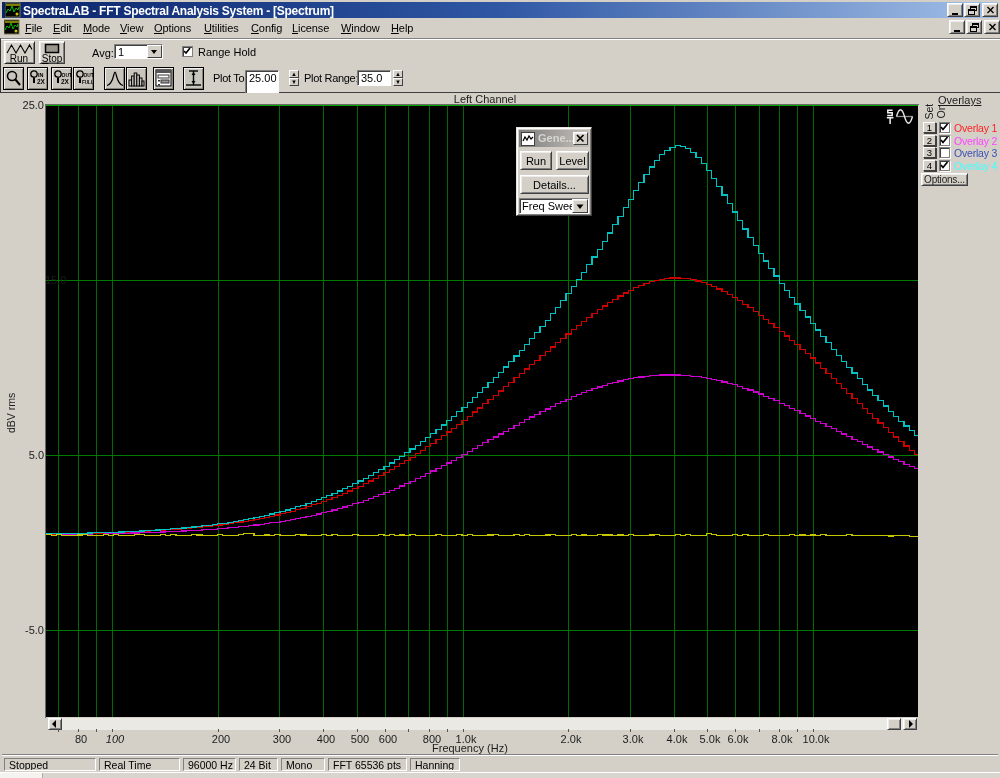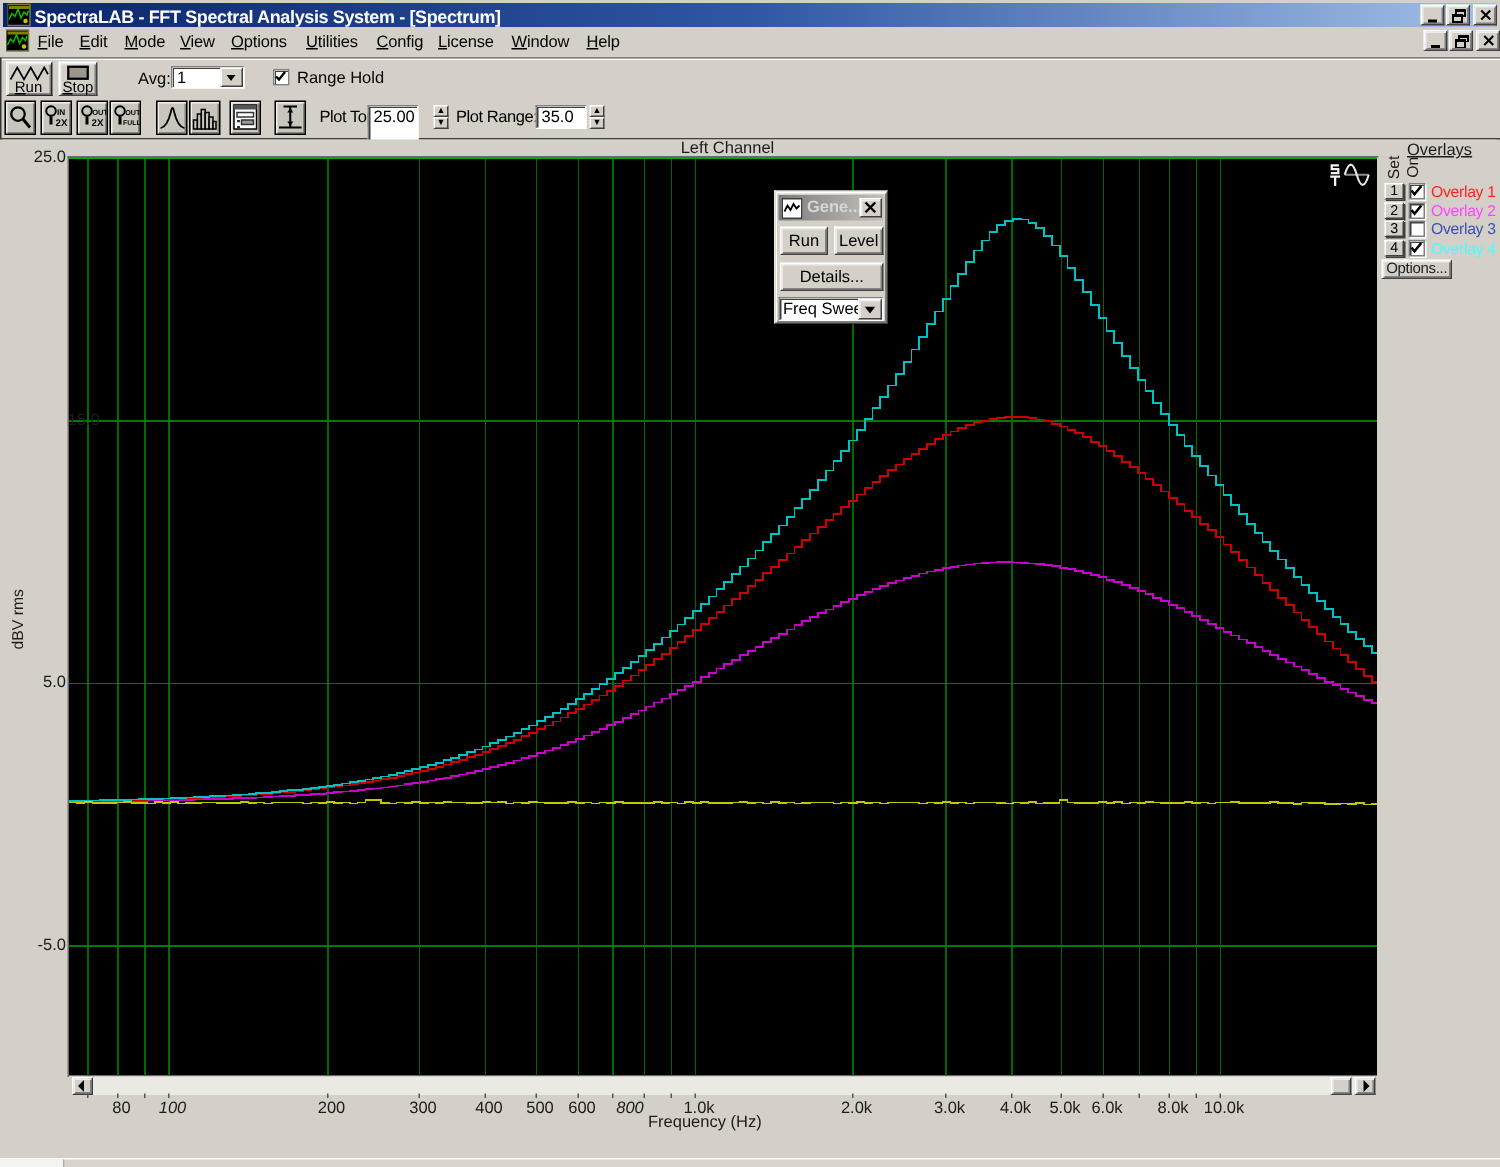--- a/index.html
+++ b/index.html
@@ -306,21 +306,21 @@
     <div style="position:absolute;left:779.0px;top:729px;width:1px;height:3px;background:#555"></div>
     <div style="position:absolute;left:797.0px;top:729px;width:1px;height:3px;background:#555"></div>
     <div style="position:absolute;left:813.0px;top:729px;width:1px;height:3px;background:#555"></div>
 <div class="xlab" style="left:61px;">80</div>
     <div class="xlab" style="left:95px;font-style:italic;">100</div>
     <div class="xlab" style="left:201px;">200</div>
     <div class="xlab" style="left:262px;">300</div>
     <div class="xlab" style="left:306px;">400</div>
     <div class="xlab" style="left:340px;">500</div>
     <div class="xlab" style="left:368px;">600</div>
-    <div class="xlab" style="left:400px;font-style:italic;">800</div>
+    <div class="xlab" style="left:412px;">800</div>
     <div class="xlab" style="left:446px;">1.0k</div>
     <div class="xlab" style="left:551px;">2.0k</div>
     <div class="xlab" style="left:613px;">3.0k</div>
     <div class="xlab" style="left:657px;text-align:center;">4.0k</div>
     <div class="xlab" style="left:690px;">5.0k</div>
     <div class="xlab" style="left:718px;">6.0k</div>
     <div class="xlab" style="left:762px;">8.0k</div>
     <div class="xlab" style="left:796px;">10.0k</div>
 <div class="lab" style="left:432px;top:742px;font-size:11px;">Frequency (Hz)</div>
 
@@ -348,20 +348,29 @@
       <svg width="9" height="9">
         <path d="M1 4 L3 6.5 L7.5 1" fill="none" stroke="#000" stroke-width="1.7"></path>
       </svg>
     </div>
 <div class="ovlab" style="left:954px;top:122px;color:#ff2222;">Overlay 1</div>
 <div class="ovlab" style="left:954px;top:134.5px;color:#ff44ff;">Overlay 2</div>
 <div class="ovlab" style="left:954px;top:147px;color:#3c50b4;">Overlay 3</div>
 <div class="ovlab" style="left:954px;top:159.5px;color:#44ffff;">Overlay 4</div>
 <div class="dbtn" style="left:921px;top:173px;width:47px;height:13px;font-size:10px;line-height:12px;color:#222;letter-spacing:-0.2px;">Options...</div>
 
+<div id="statusbar">
+ <div class="scell" style="left:2px;width:92px;">Stopped</div>
+ <div class="scell" style="left:97px;width:81px;">Real Time</div>
+ <div class="scell" style="left:181px;width:53px;">96000 Hz</div>
+ <div class="scell" style="left:237px;width:39px;">24 Bit</div>
+ <div class="scell" style="left:279px;width:44px;">Mono</div>
+ <div class="scell" style="left:326px;width:79px;">FFT 65536 pts</div>
+ <div class="scell" style="left:408px;width:50px;">Hanning</div>
+</div>
 
 <div class="abs" style="left:0;top:772px;width:1000px;height:6px;background:#d8d5ce;border-top:1px solid #fff;"></div>
 <div class="abs" style="left:0;top:773px;width:43px;height:5px;background:#f4f3f0;border-right:1px solid #b0aca4;"></div>
 
 <div id="dlg">
  <div id="dlgtitle">
   <svg class="abs" style="left:2px;top:1.5px" width="14" height="14">
           <rect x="0.5" y="0.5" width="13" height="13" fill="#fff" stroke="#404040"></rect>
           <polyline points="2,9 4,5 6,8 8,4 10,7 12,5" stroke="#000" fill="none" stroke-width="1.2"></polyline>
         </svg>

